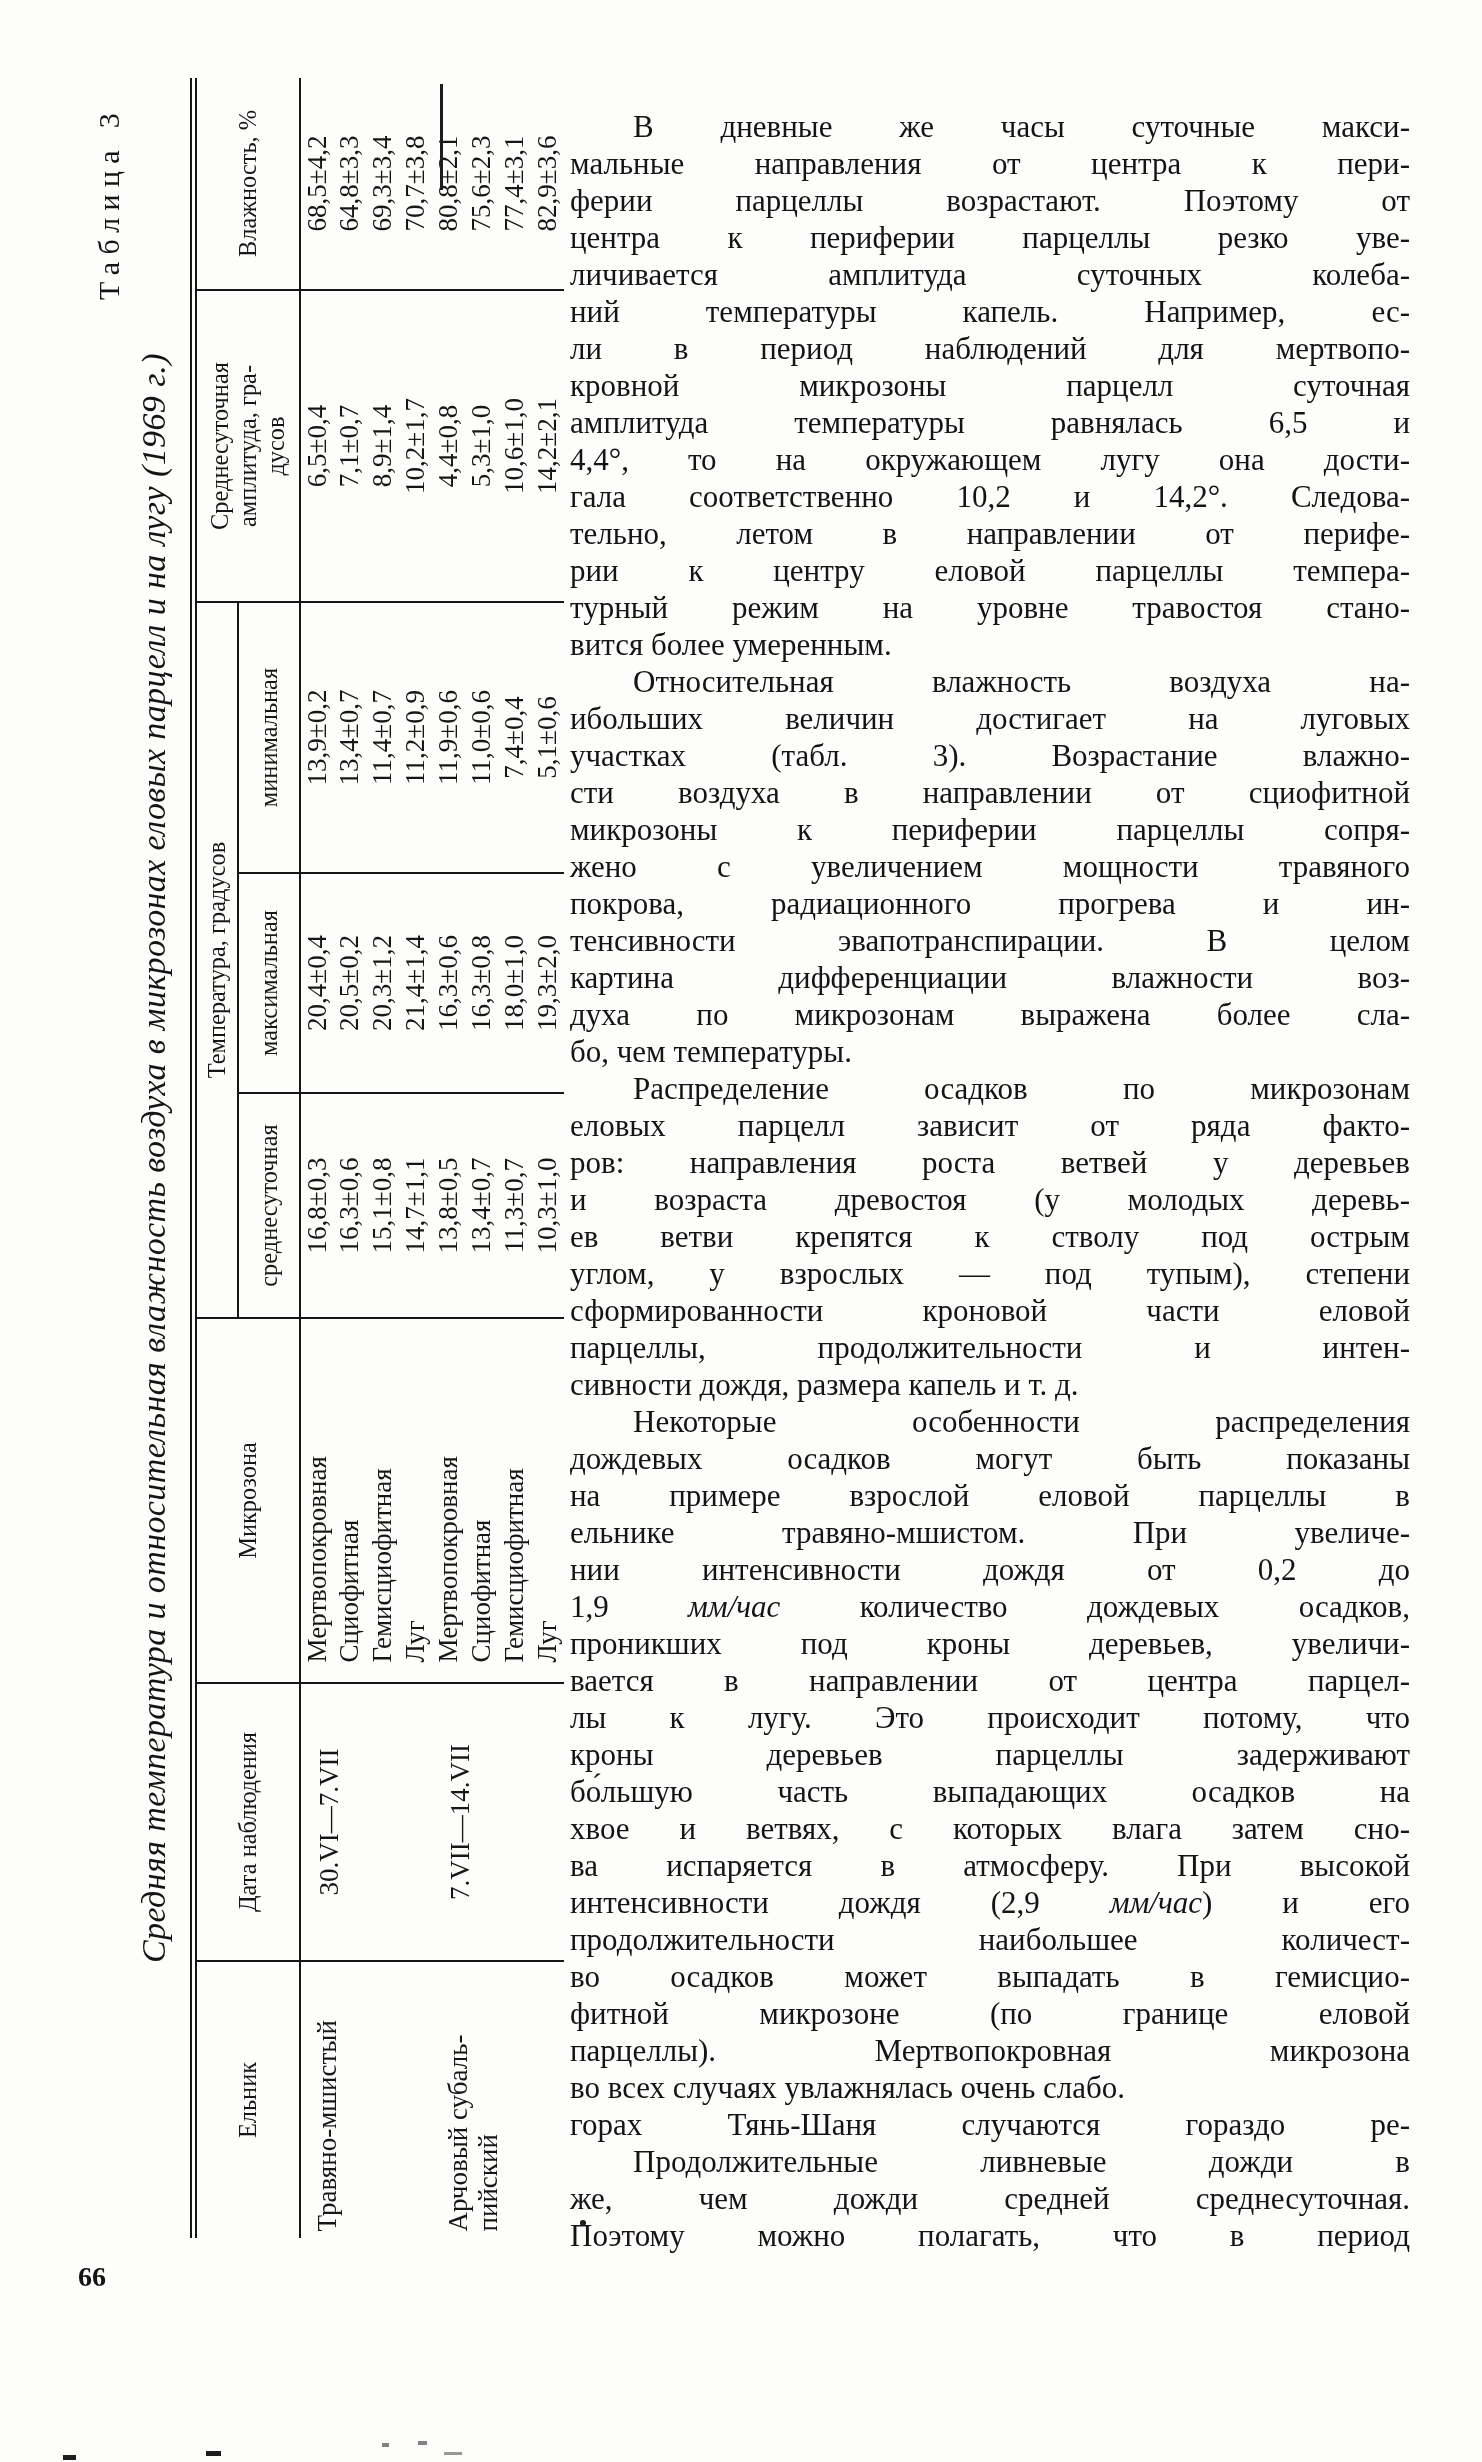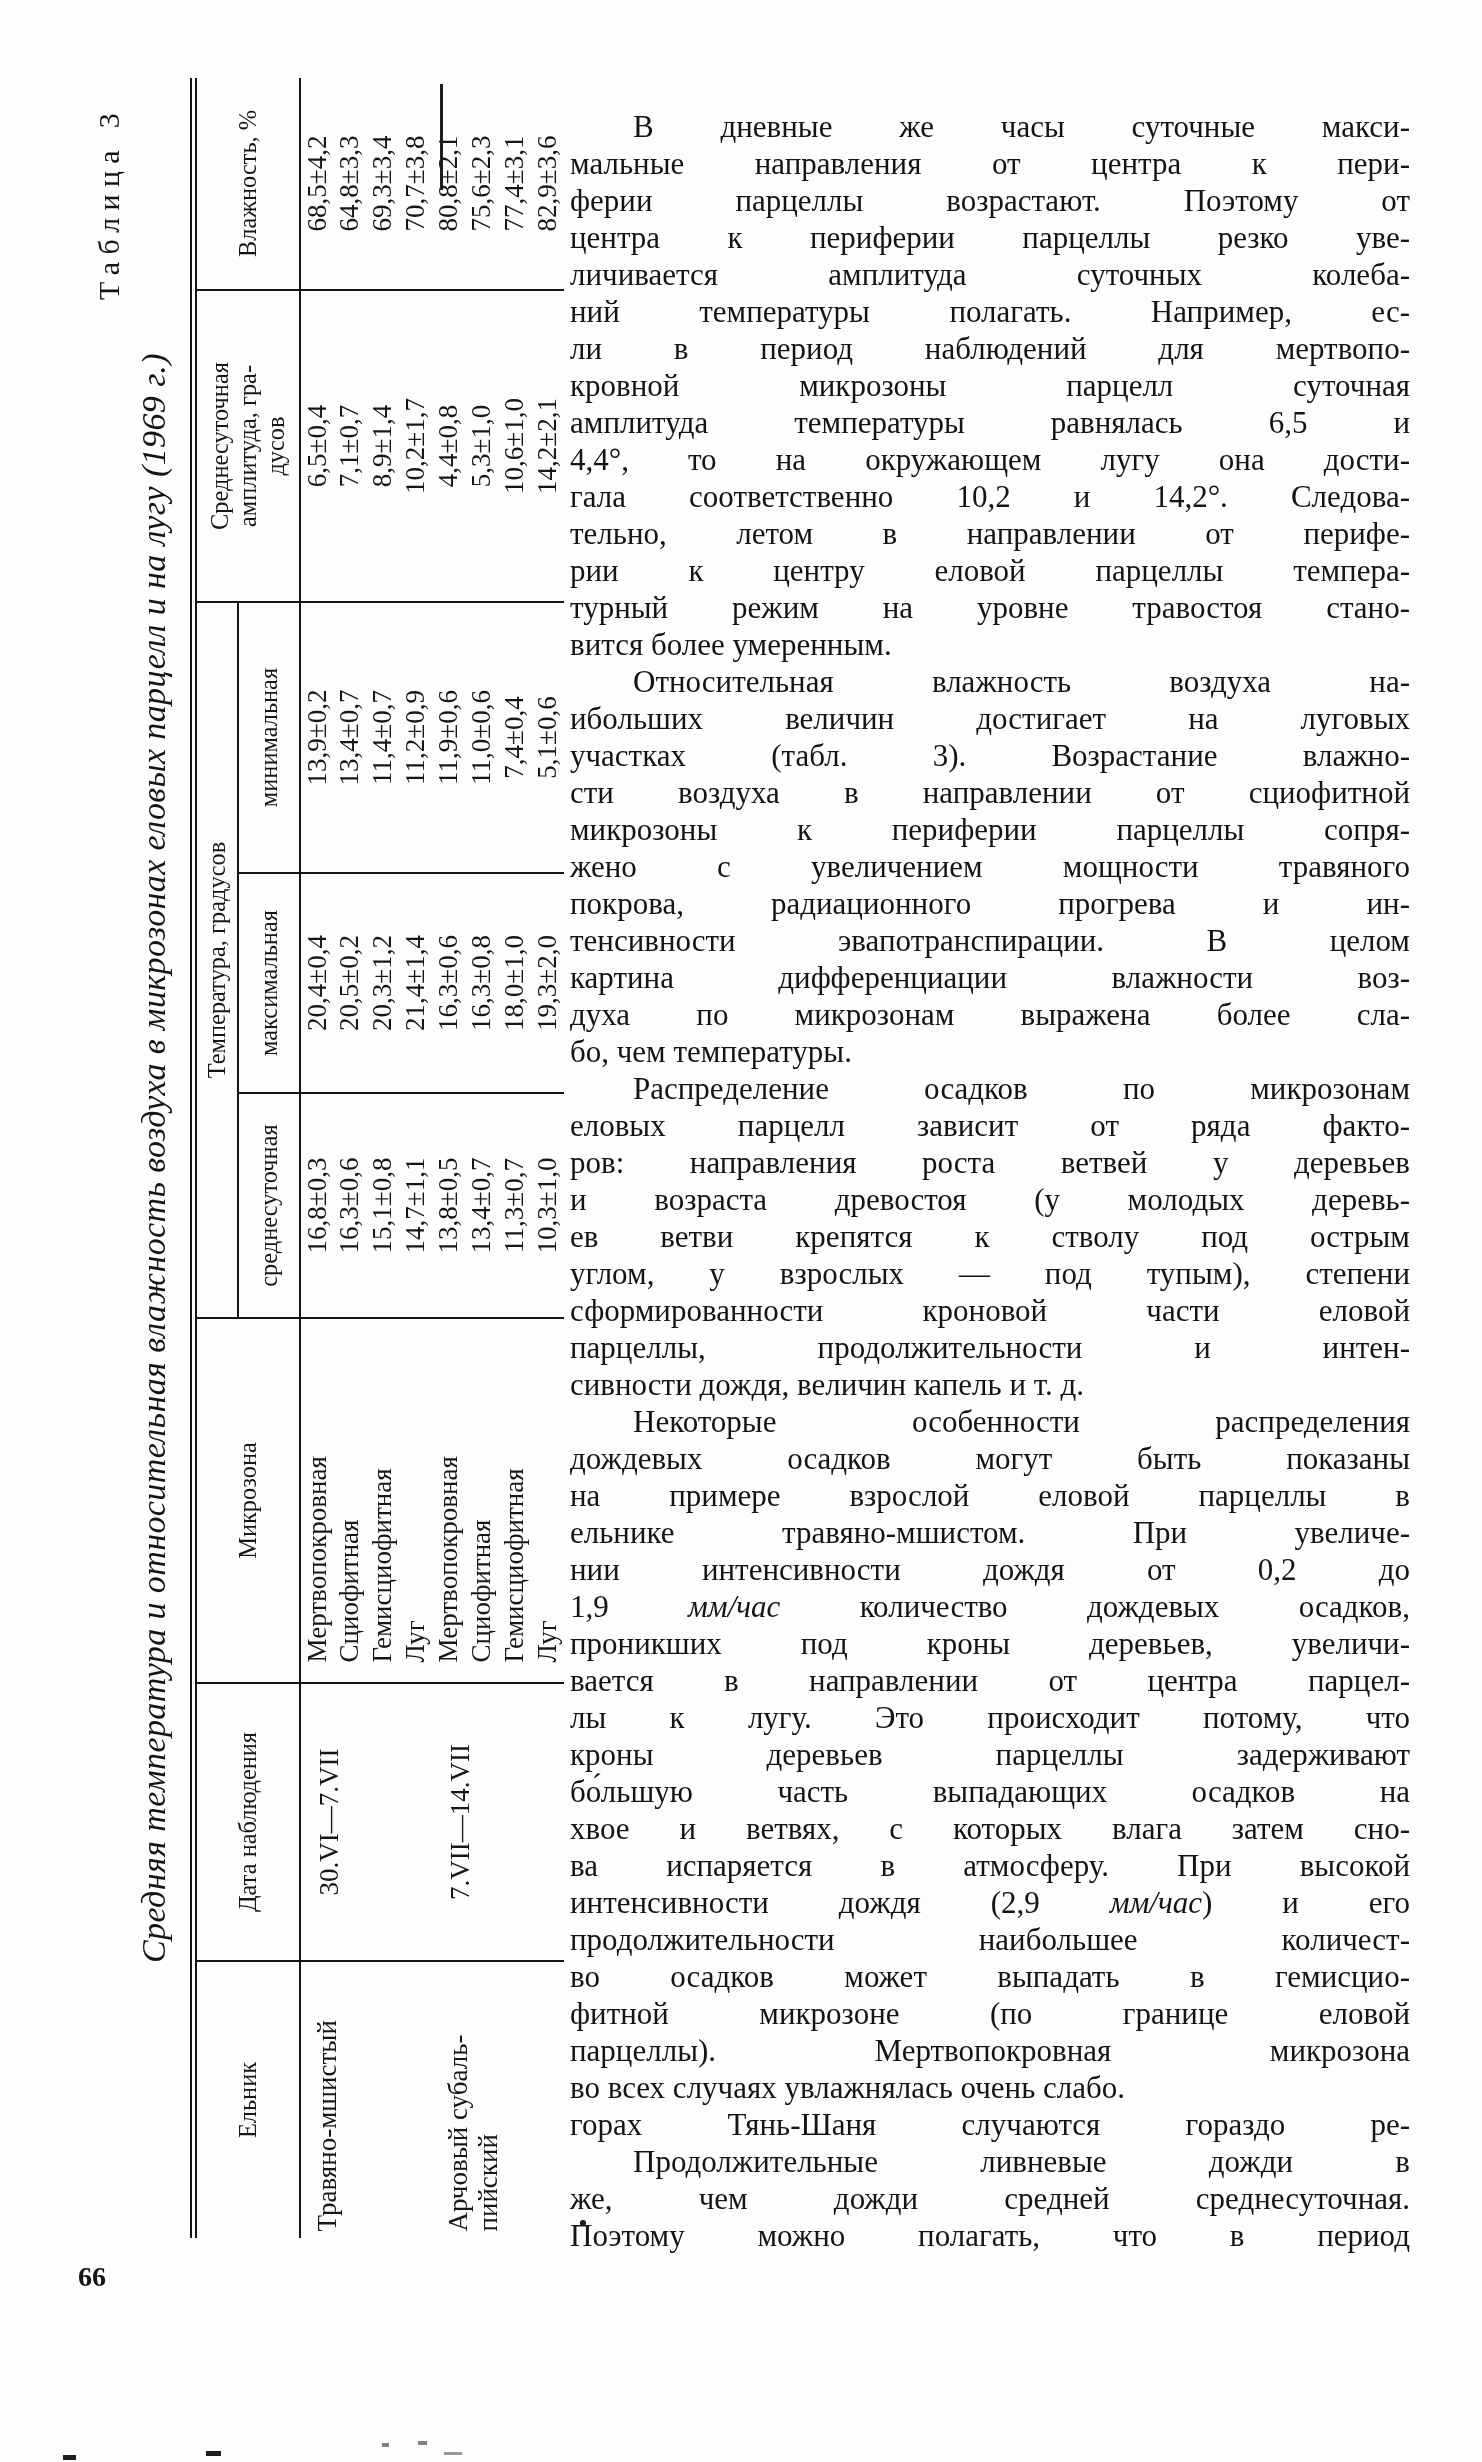--- a/index.html
+++ b/index.html
@@ -175,21 +175,21 @@
     </tbody>
       </table>
   </div>
 
   <div class="body-col">
       <div class="bline ind">В дневные же часы суточные макси-</div>
       <div class="bline">мальные направления от центра к пери-</div>
       <div class="bline">ферии парцеллы возрастают. Поэтому от</div>
       <div class="bline">центра к периферии парцеллы резко уве-</div>
       <div class="bline">личивается амплитуда суточных колеба-</div>
-      <div class="bline">ний температуры полагать. Например, ес-</div>
+      <div class="bline">ний температуры капель. Например, ес-</div>
       <div class="bline">ли в период наблюдений для мертвопо-</div>
       <div class="bline">кровной микрозоны парцелл суточная</div>
       <div class="bline">амплитуда температуры равнялась 6,5 и</div>
       <div class="bline">4,4°, то на окружающем лугу она дости-</div>
       <div class="bline">гала соответственно 10,2 и 14,2°. Следова-</div>
       <div class="bline">тельно, летом в направлении от перифе-</div>
       <div class="bline">рии к центру еловой парцеллы темпера-</div>
       <div class="bline">турный режим на уровне травостоя стано-</div>
       <div class="bline endp">вится более умеренным.</div>
       <div class="bline ind">Относительная влажность воздуха на-</div>
@@ -204,21 +204,21 @@
       <div class="bline">духа по микрозонам выражена более сла-</div>
       <div class="bline endp">бо, чем температуры.</div>
       <div class="bline ind">Распределение осадков по микрозонам</div>
       <div class="bline">еловых парцелл зависит от ряда факто-</div>
       <div class="bline">ров: направления роста ветвей у деревьев</div>
       <div class="bline">и возраста древостоя (у молодых деревь-</div>
       <div class="bline">ев ветви крепятся к стволу под острым</div>
       <div class="bline">углом, у взрослых — под тупым), степени</div>
       <div class="bline">сформированности кроновой части еловой</div>
       <div class="bline">парцеллы, продолжительности и интен-</div>
-      <div class="bline endp">сивности дождя, величин капель и т. д.</div>
+      <div class="bline endp">сивности дождя, размера капель и т. д.</div>
       <div class="bline ind">Некоторые особенности распределения</div>
       <div class="bline">дождевых осадков могут быть показаны</div>
       <div class="bline">на примере взрослой еловой парцеллы в</div>
       <div class="bline">ельнике травяно-мшистом. При увеличе-</div>
       <div class="bline">нии интенсивности дождя от 0,2 до</div>
       <div class="bline">1,9 <i>мм/час</i> количество дождевых осадков,</div>
       <div class="bline">проникших под кроны деревьев, увеличи-</div>
       <div class="bline">вается в направлении от центра парцел-</div>
       <div class="bline">лы к лугу. Это происходит потому, что</div>
       <div class="bline">кроны деревьев парцеллы задерживают</div>

